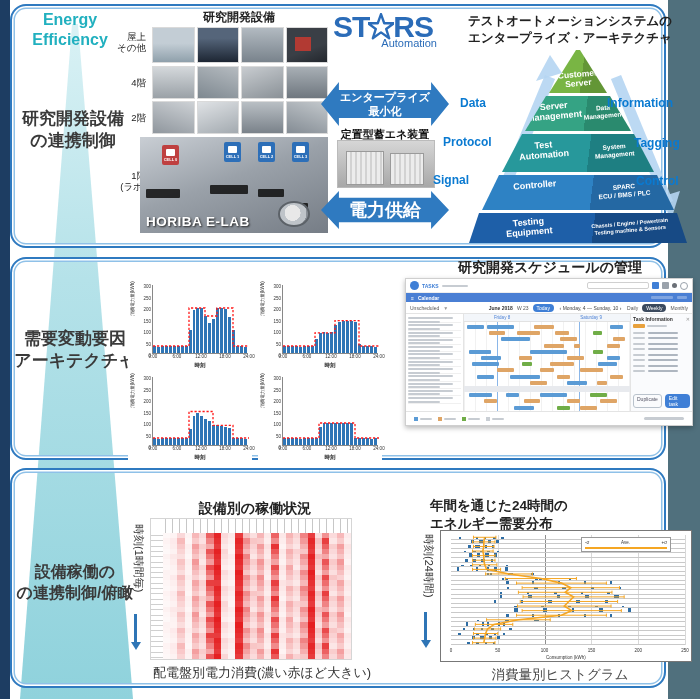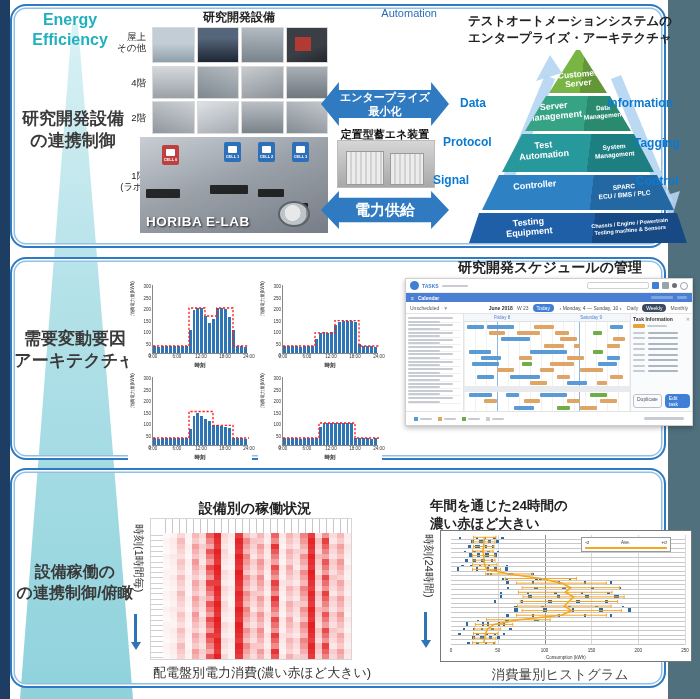--- a/index.html
+++ b/index.html
@@ -42,21 +42,21 @@
 
   
   .stars{left:323px;top:12px;width:120px;height:48px;}
   .stars-row{display:flex;align-items:center;justify-content:center;color:#2b6cb8;font-weight:bold;font-size:30px;letter-spacing:-1px;line-height:1;}
   .stars-sub{text-align:right;color:#2b6cb8;font-size:11px;margin-top:-5px;padding-right:6px;}
 
   
   .darrow{background:#2f7ac0;display:flex;align-items:center;justify-content:center;text-align:center;color:#fff;font-weight:bold;
     clip-path:polygon(0 50%,14% 0,14% 18%,86% 18%,86% 0,100% 50%,86% 100%,86% 82%,14% 82%,14% 100%);}
   #arrowTop{left:321px;top:82px;width:128px;height:44px;font-size:11px;line-height:1.3;}
-  #arrowBottom{left:321px;top:191px;width:128px;height:38px;font-size:15px;}
+  #arrowBottom{left:321px;top:191px;width:128px;height:38px;font-size:18px;}
   .storage-label{left:326px;top:127px;width:118px;text-align:center;font-weight:bold;font-size:11px;color:#111;}
   .storage-photo{left:337px;top:140px;width:98px;height:48px;background:linear-gradient(180deg,#d6d6d6,#a8a8a8);border:1px solid #bbb;overflow:hidden;}
   .container-box{position:absolute;background:repeating-linear-gradient(90deg,#ececec 0 3px,#d2d2d2 3px 5px);border:1px solid #9a9a9a;}
 
   
   .pyr-title{left:448px;top:13px;width:244px;text-align:center;font-weight:bold;font-size:12.5px;color:#222;line-height:1.35;}
   .pyr-level{position:absolute;}
   .pyr-front{position:absolute;color:#fff;font-weight:bold;text-align:center;line-height:1.1;transform:rotate(-5deg);}
   .pyr-side{position:absolute;color:#fff;font-weight:bold;text-align:center;line-height:1.2;transform:rotate(-5deg);}
   .flow-label{position:absolute;color:#0a7ad1;font-weight:bold;font-size:12px;}
@@ -184,20 +184,27 @@
     </div>
     <div class="chip" style="left:6px;top:52px;width:34px;height:9px;"></div>
     <div class="chip" style="left:70px;top:48px;width:38px;height:9px;"></div>
     <div class="chip" style="left:118px;top:52px;width:26px;height:8px;"></div>
     <div class="chip" style="left:148px;top:66px;width:20px;height:7px;"></div>
     <div class="turntable"></div>
     <div class="lab-name">HORIBA E-LAB</div>
   </div>
 
   <div class="abs stars">
+    <div class="stars-row">
+      <span>ST</span>
+      <svg width="26" height="28" viewBox="0 0 24 26" style="margin:0 -1px;">
+        <polygon points="12,1 15,9.5 24,9.5 16.8,14.8 19.6,23.5 12,18 4.4,23.5 7.2,14.8 0,9.5 9,9.5" fill="#ffffff" stroke="#2b6cb8" stroke-width="2.2" stroke-linejoin="round"></polygon>
+      </svg>
+      <span>RS</span>
+    </div>
     <div class="stars-sub">Automation</div>
   </div>
 
   <div id="arrowTop" class="abs darrow preline">エンタープライズ
 最小化</div>
   <div class="abs storage-label">定置型蓄エネ装置</div>
   <div class="abs storage-photo">
     <div class="container-box" style="left:8px;top:10px;width:38px;height:34px;"></div>
     <div class="container-box" style="left:52px;top:12px;width:34px;height:32px;"></div>
   </div>
@@ -1274,21 +1281,21 @@
         <div style="background: rgba(228, 26, 28, 0.17);"></div>
         <div style="background: rgba(228, 26, 28, 0.54);"></div>
         <div style="background: rgba(228, 26, 28, 0.17);"></div>
         <div style="background: rgba(228, 26, 28, 0.34);"></div>
         <div style="background: rgba(228, 26, 28, 0.1);"></div>
       </div>
   </div>
   <div class="abs hm-caption">配電盤別電力消費(濃い赤ほど大きい)</div>
 
   <div class="abs hist-title preline">年間を通じた24時間の
-濃い赤ほど大きい</div>
+エネルギー需要分布</div>
   <div class="rot-axis" style="left:436px;top:534px;">時刻(24時間)</div>
   <div class="axis-arrow-stem" style="left:424px;top:612px;height:28px;"></div>
   <div class="axis-arrow-head" style="left:420.5px;top:640px;"></div>
   <div class="abs hist" id="histChart">
       <div style="position: absolute; top: 4px; height: 110px; width: 1px; left: 56.8px; background: rgb(216, 216, 216);"></div>
       <span class="hist-xtick" style="left: 56.8px;">50</span>
       <div style="position: absolute; top: 4px; height: 110px; width: 1px; left: 103.6px; background: rgb(143, 143, 143);"></div>
       <span class="hist-xtick" style="left: 103.6px;">100</span>
       <div style="position: absolute; top: 4px; height: 110px; width: 1px; left: 150.4px; background: rgb(216, 216, 216);"></div>
       <span class="hist-xtick" style="left: 150.4px;">150</span>

